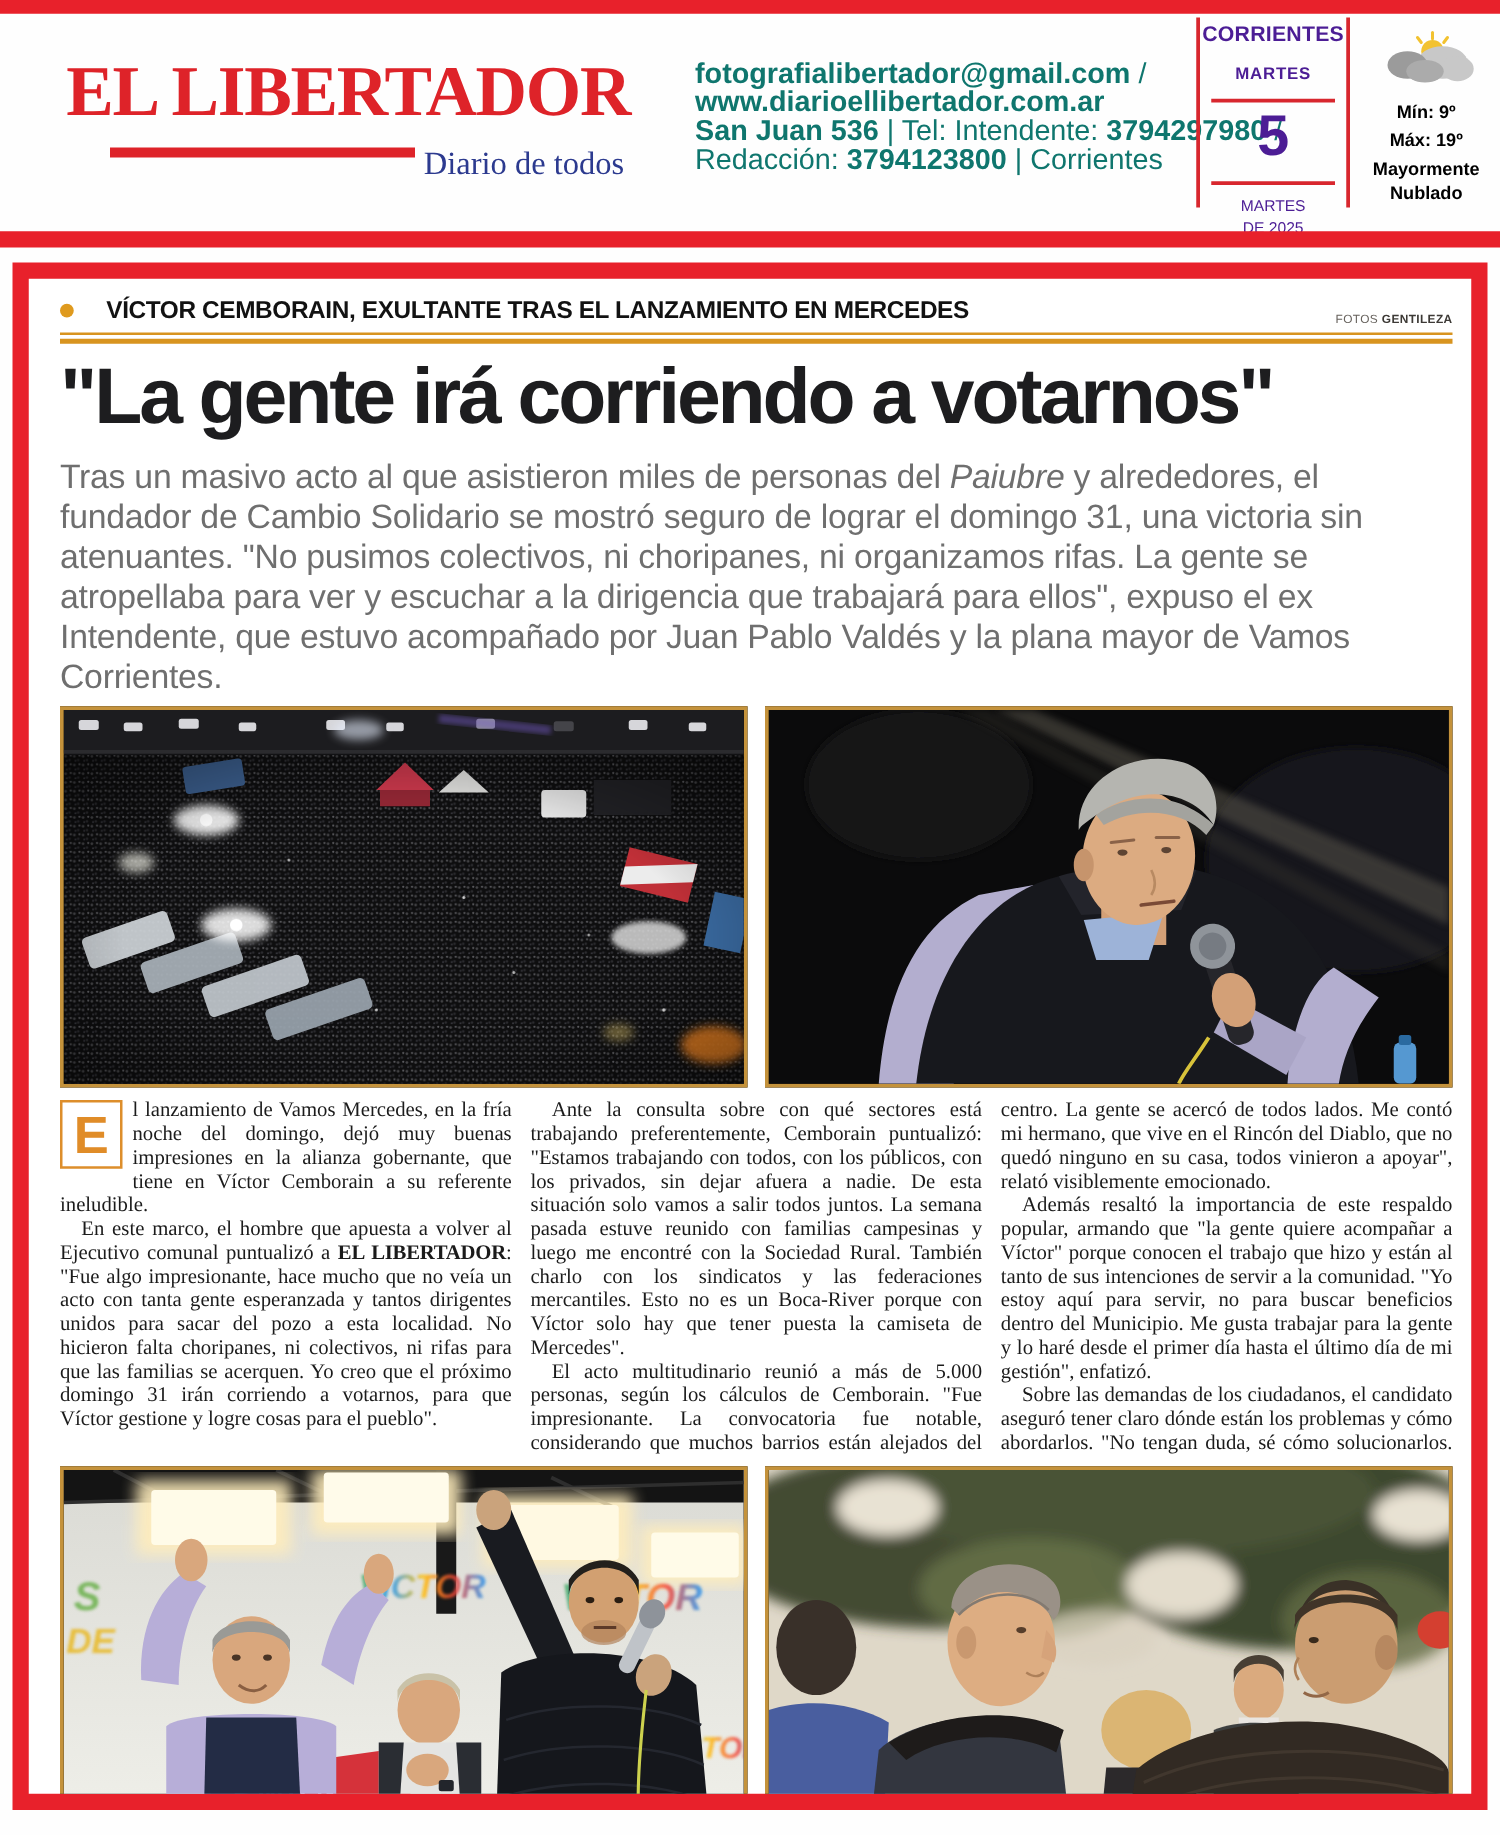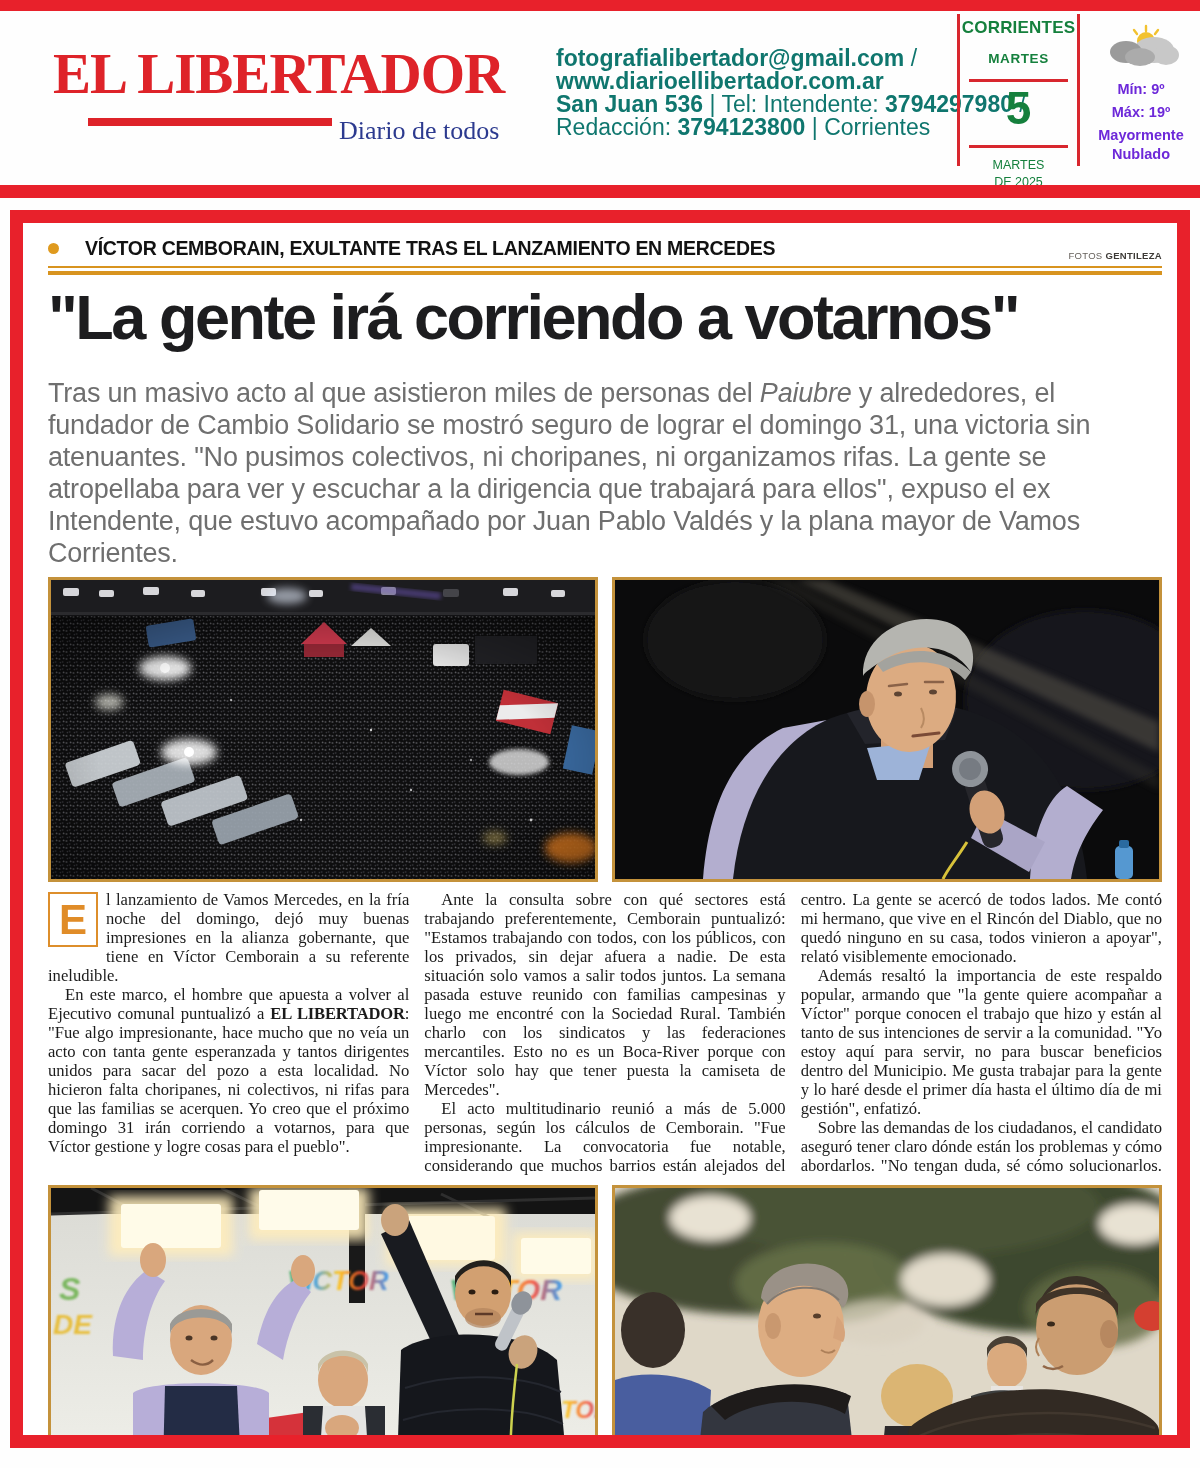--- a/index.html
+++ b/index.html
@@ -17,49 +17,49 @@
   .tagline-row{position:absolute;left:88px;top:118px;display:flex;}
   .tagline-rule{width:244px;height:8px;background:#DE2329;margin-bottom:4px;}
   .tagline{font-family:"Liberation Serif",serif;font-size:26px;color:#2C3A8F;margin-left:7px;line-height:1;}
 
   .contact{position:absolute;left:556px;top:47px;font-size:23px;line-height:23px;color:#0f766e;}
   .contact .b{font-weight:bold;}
 
   .vline{position:absolute;top:14px;width:3px;height:152px;background:#D8272E;}
   .vline.v1{left:957px;} .vline.v2{left:1077px;}
 
-  .datebox{position:absolute;left:961px;top:18px;width:115px;text-align:center;color:#15803d;}
+  .datebox{position:absolute;left:961px;top:18px;width:115px;text-align:center;color:#4c1d95;}
   .datebox .city{font-weight:bold;font-size:17px;letter-spacing:.2px;}
   .datebox .weekday{font-weight:bold;font-size:13.5px;letter-spacing:.6px;margin-top:13px;}
   .datebox .drule{height:3px;background:#D8272E;margin:13px 8px 0 8px;}
   .datebox .day{font-weight:bold;font-size:46px;line-height:1.05;margin-top:2px;}
   .datebox .month{font-size:12.5px;line-height:1.3;margin-top:9px;}
 
-  .weather{position:absolute;left:1086px;top:24px;width:110px;text-align:center;color:#6d28d9;}
+  .weather{position:absolute;left:1086px;top:24px;width:110px;text-align:center;color:#000000;}
   .weather .cond{font-weight:bold;font-size:14.5px;line-height:1.3;margin-top:4px;}
 
   
   .frame{position:absolute;left:10px;top:210px;width:1180px;height:1238px;
          border:13px solid #E8212B;background:#fff;padding:14px 15px 0 25px;overflow:hidden;}
 
   .kicker-row{display:flex;justify-content:space-between;align-items:flex-start;height:26px;}
   .kicker-left{display:flex;align-items:center;gap:16px;}
   .bullet{width:11px;height:11px;border-radius:50%;background:#DF9A1E;margin-right:10px;flex:none;}
   .kicker{font-weight:bold;font-size:19.5px;letter-spacing:-.3px;color:#121212;}
   .credit{font-size:9.5px;margin-top:13px;color:#66615c;letter-spacing:.3px;}
   .credit .b{font-weight:bold;color:#3d3a36;text-align:right;}
 
   .gold-rule{margin-top:3px;}
   .gold-rule .thin{height:2px;background:#D8941F;}
   .gold-rule .thick{height:4px;background:#D8941F;margin-top:3px;}
 
   .headline{margin-top:9px;font-size:63px;font-weight:bold;letter-spacing:-2.5px;
             color:#1d1d1f;line-height:66px;white-space:nowrap;}
 
-  .lede{margin-top:27px;font-size:27px;line-height:32px;color:#6F6F6F;letter-spacing:-.2px;}
+  .lede{margin-top:15px;font-size:27px;line-height:32px;color:#6F6F6F;letter-spacing:-.2px;}
   .lede .it{font-style:italic;}
 
   .photo-row{margin-top:8px;display:flex;justify-content:space-between;}
   .photo{border:3px solid #C4923B;font-size:0;background:#000;}
   .photo svg{display:block;}
 
   .columns{margin-top:8px;height:287px;column-count:3;column-gap:15px;overflow:hidden;
            font-family:"Liberation Serif",serif;font-size:16.6px;line-height:19px;
            text-align:justify;color:#1b1b1b;}
   .columns p{margin:0;text-indent:17px;}

